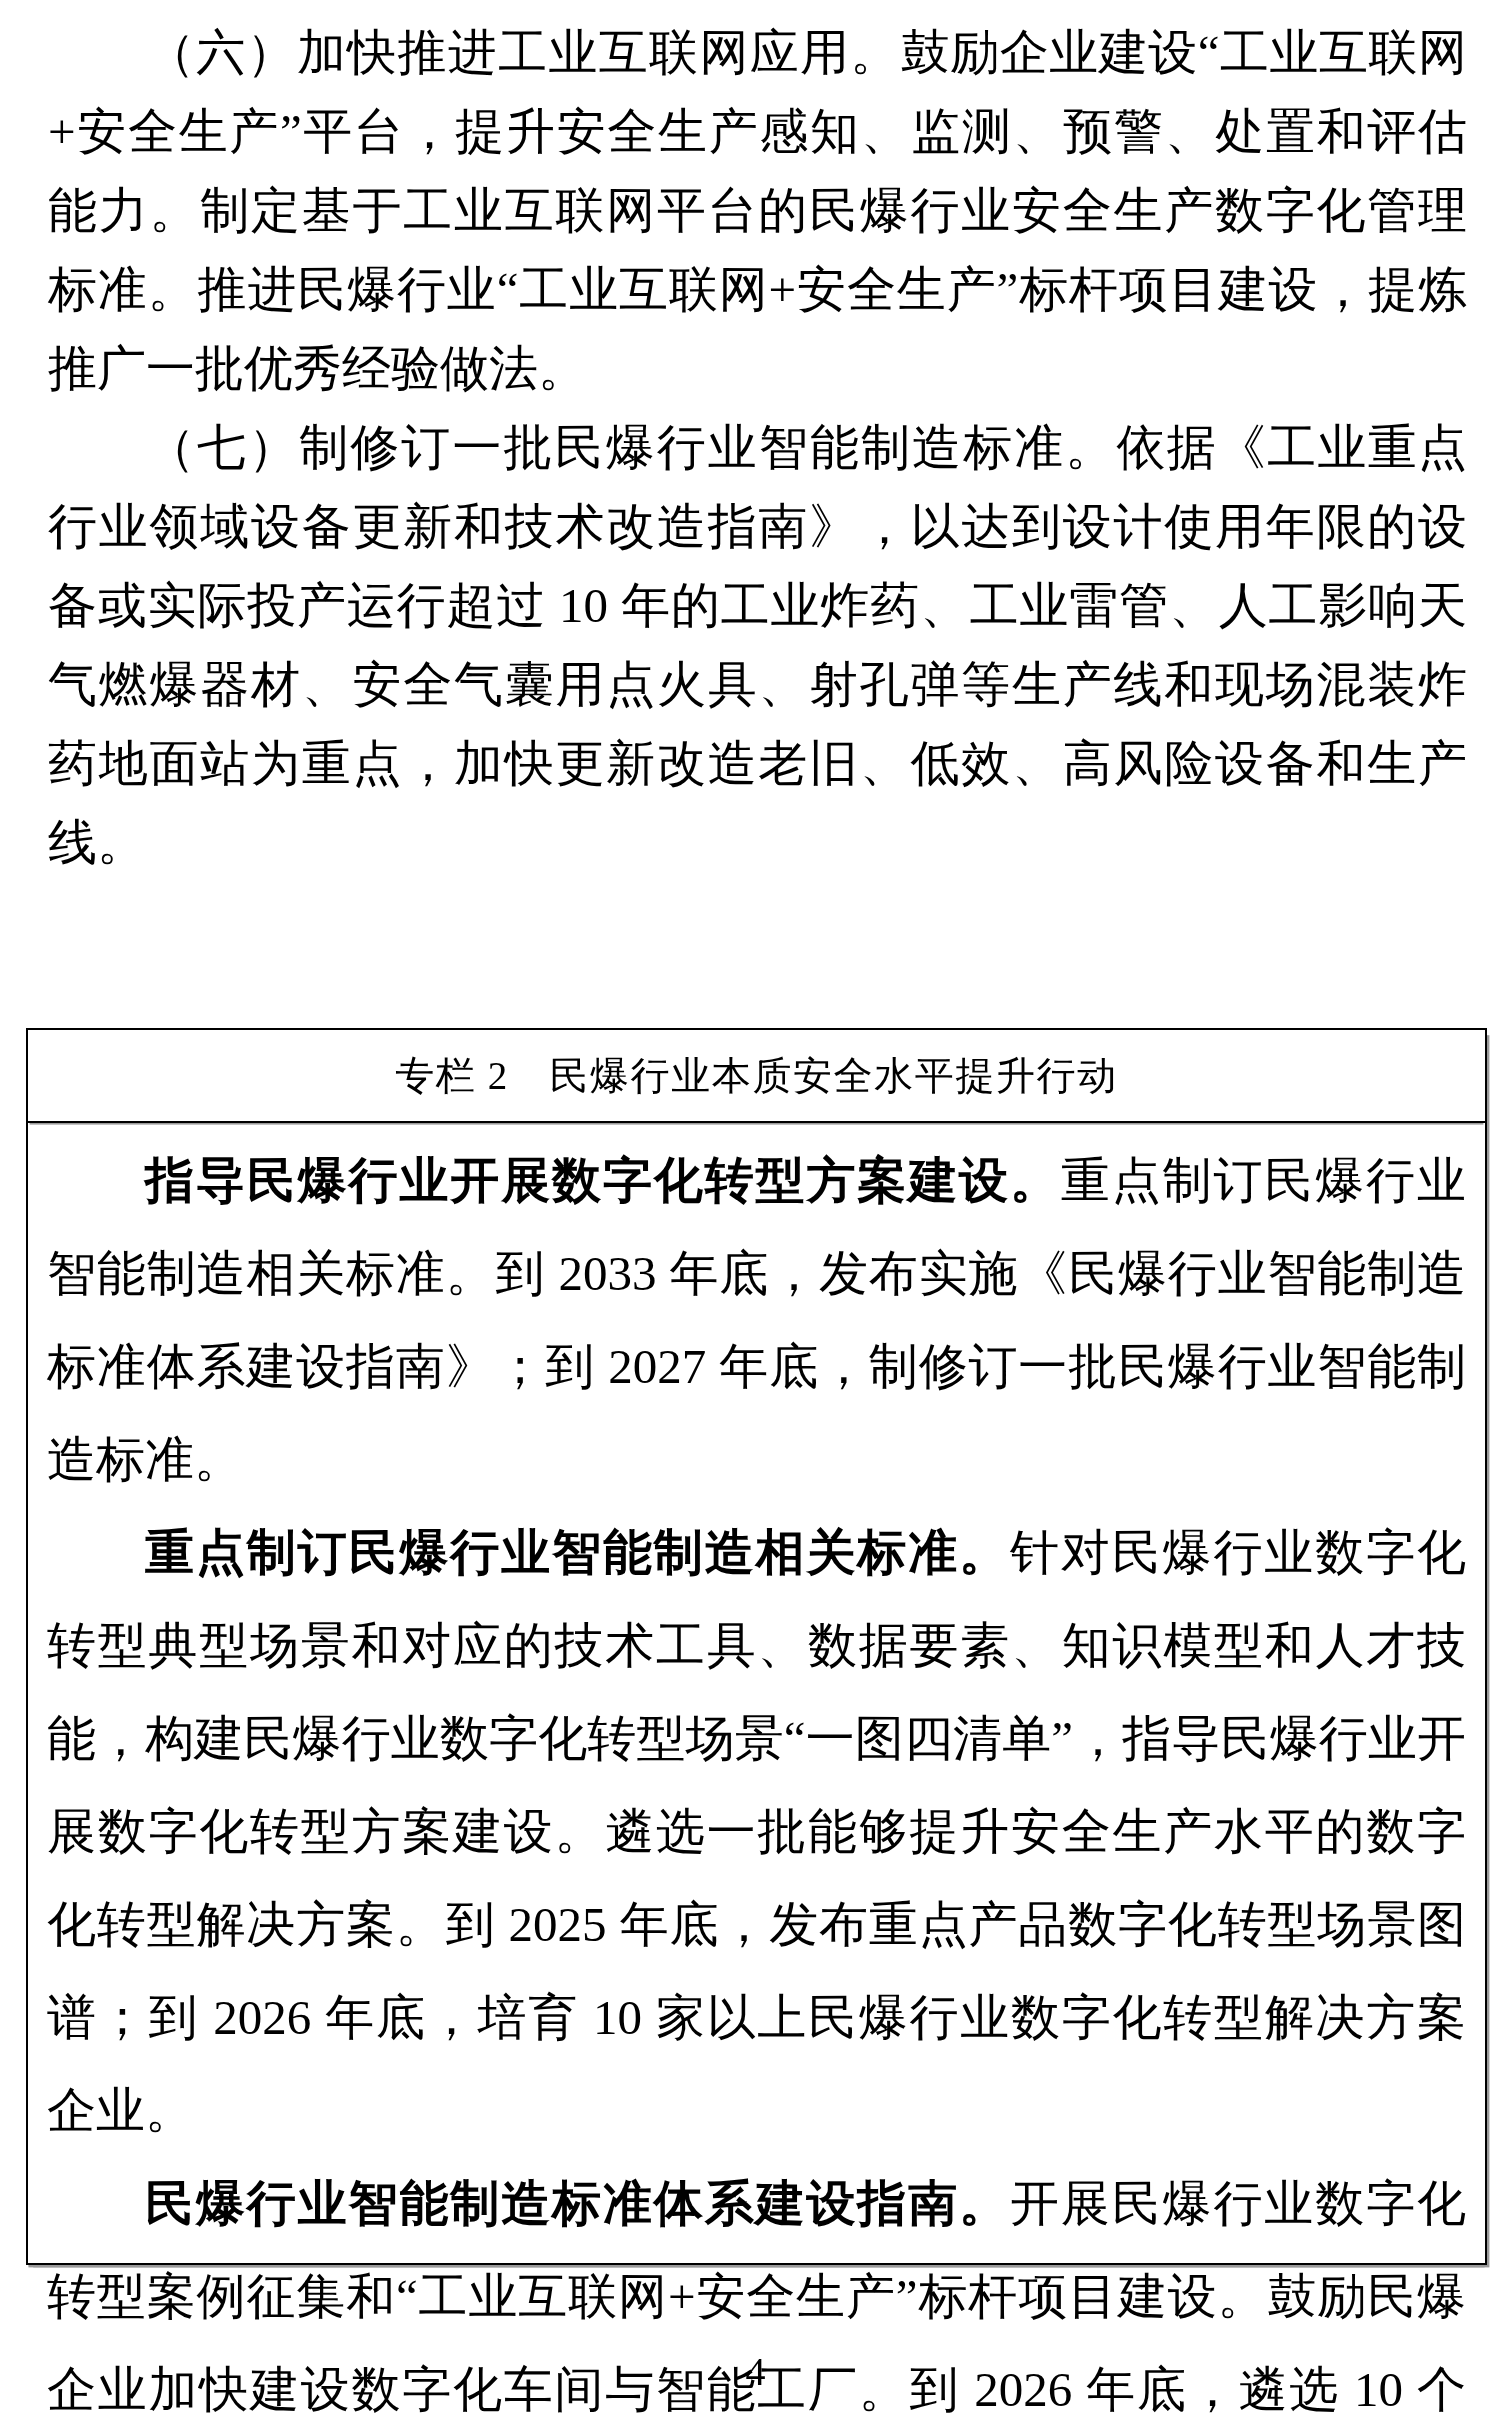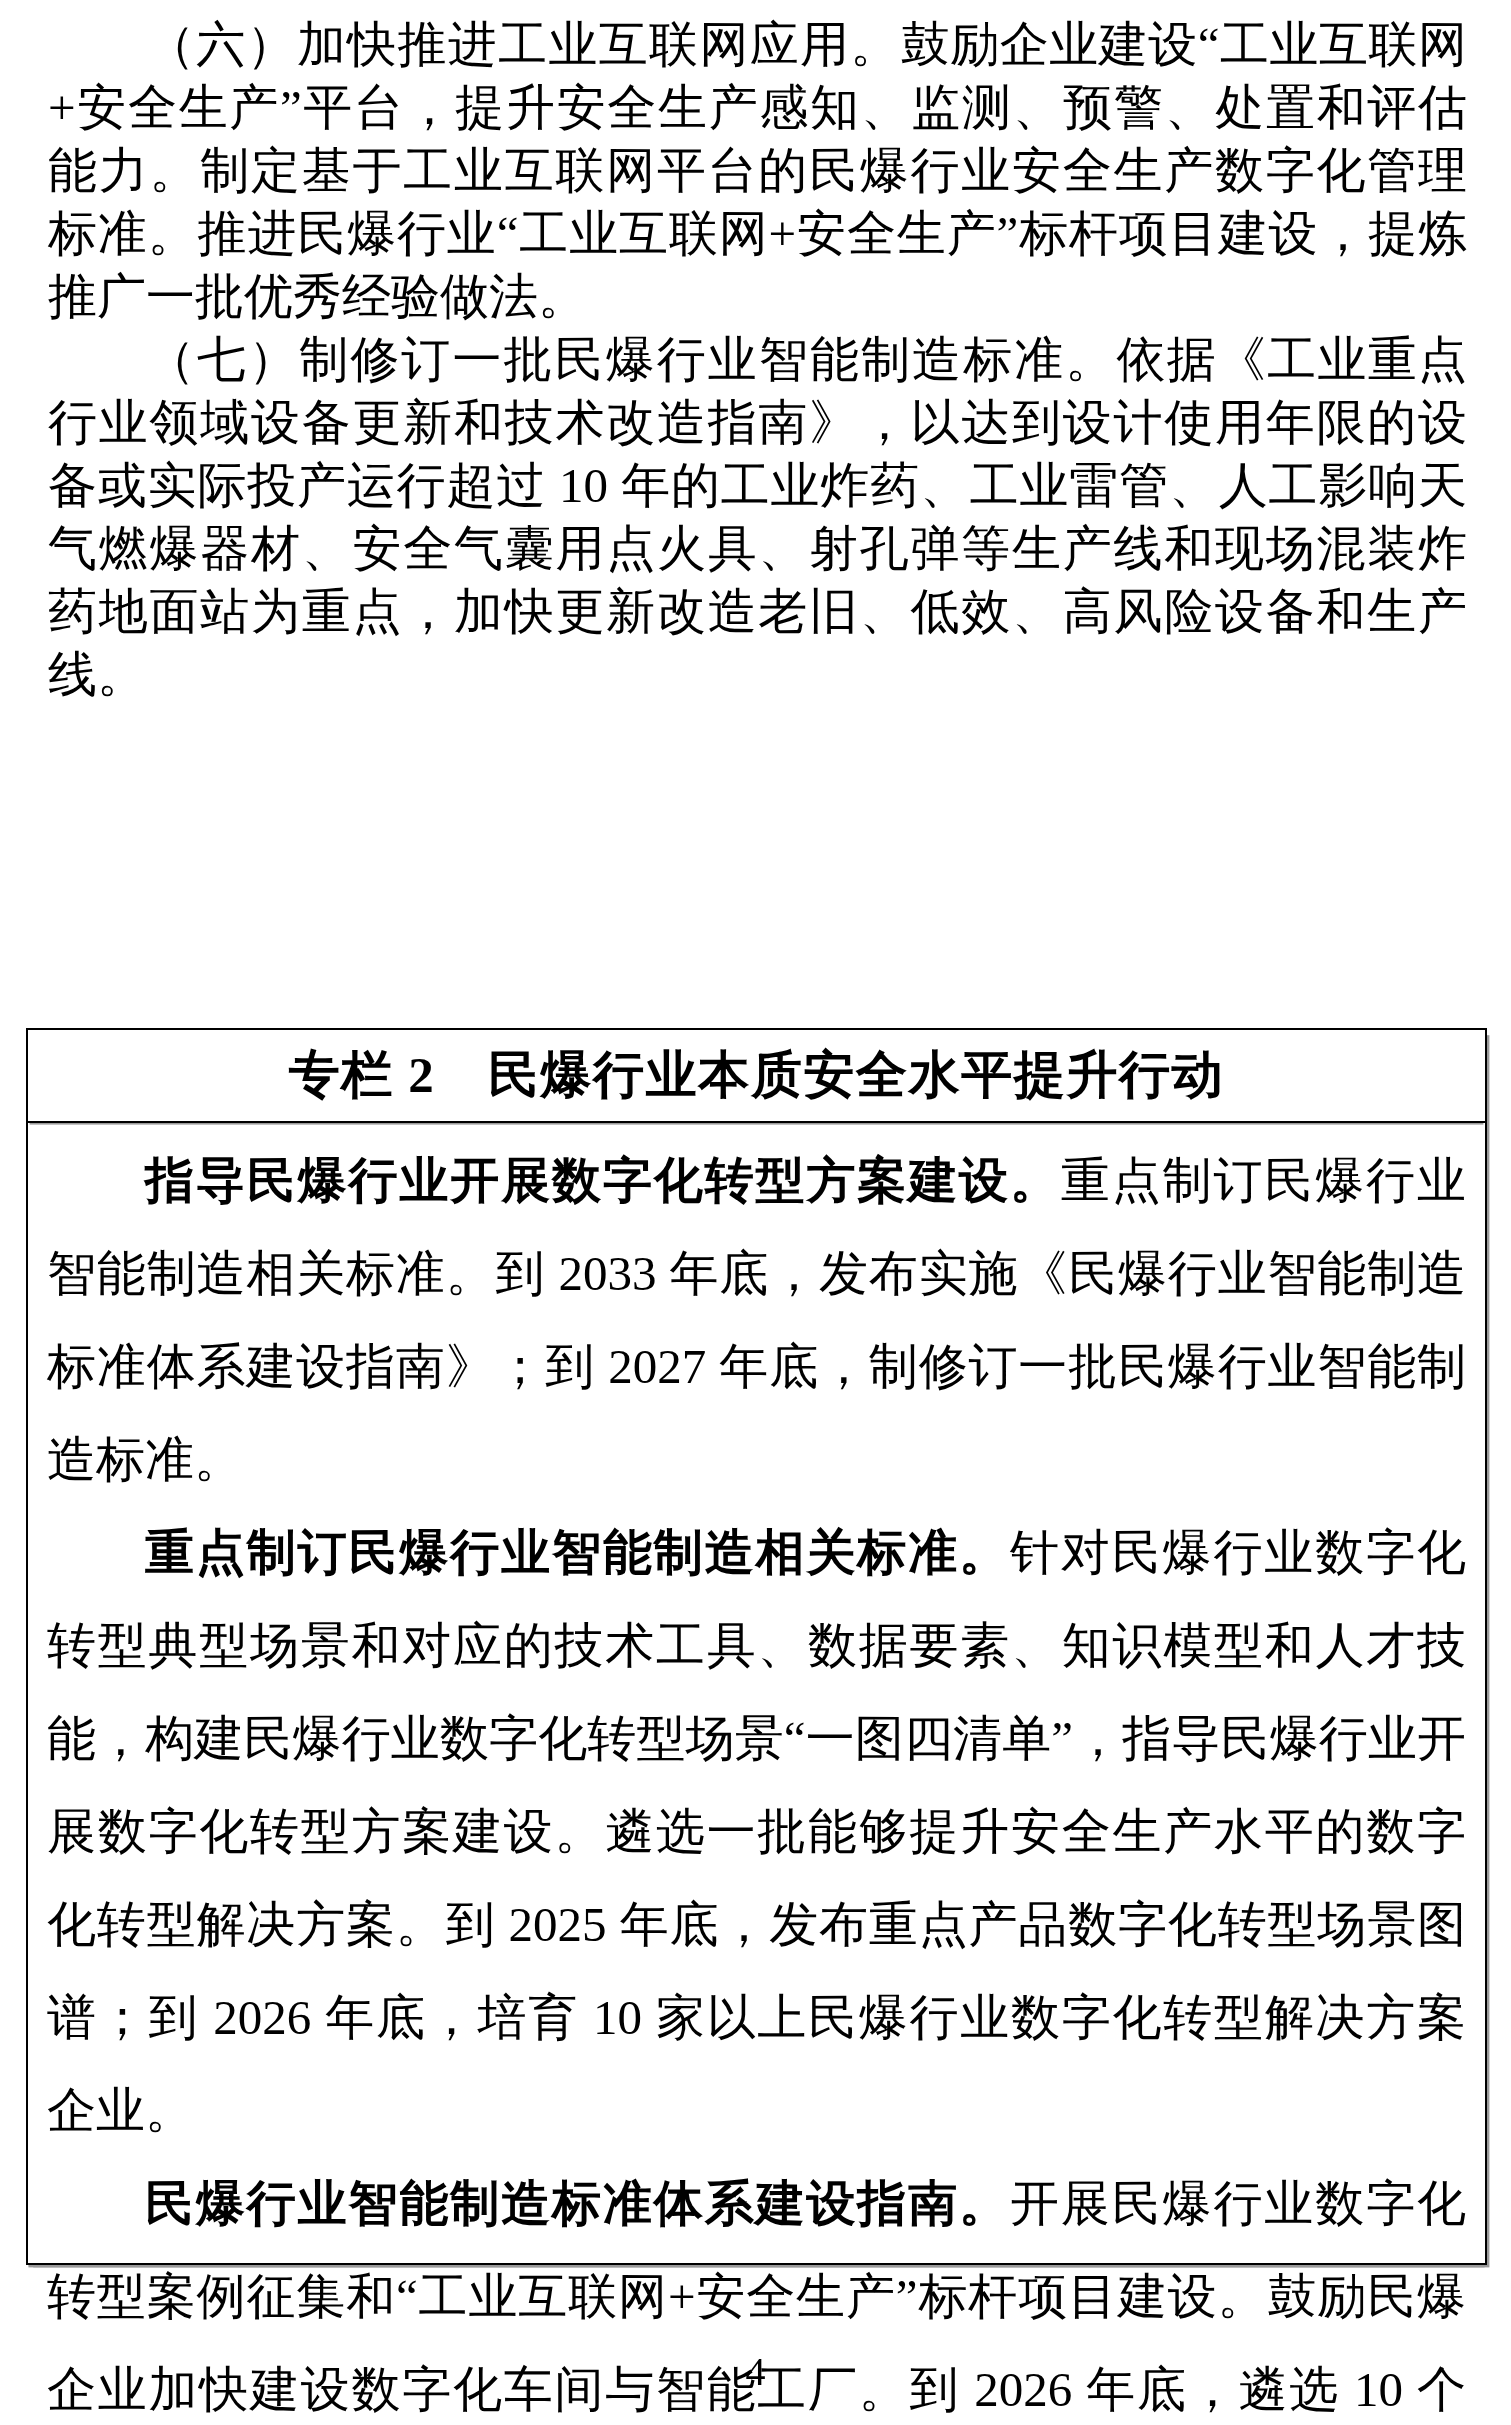--- a/index.html
+++ b/index.html
@@ -18,21 +18,21 @@
   }
   
   .body-text {
     position: absolute;
     top: 0;
     left: 0;
     width: 1511px;
     padding: 12.7px 44px 0 48px;
     box-sizing: border-box;
     font-size: 49px;
-    line-height: 63px;
+    line-height: 79px;
     text-align: justify;
     text-justify: inter-ideograph;
   }
   .para {
     margin: 0;
     text-indent: 2em;
   }
   .para .lead-kaiti {
     font-weight: normal;
     letter-spacing: 0.8px;
@@ -49,22 +49,22 @@
     background: #ffffff;
     box-shadow: 0 4.8px 0 -2.4px #9a9a9a, 4.8px 4.8px 0 -2.4px #9a9a9a;
   }
   .callout-title-row {
     height: 91px;
     border-bottom: 2.4px solid #000000;
     box-shadow: 0 3.2px 0 -1.6px #9a9a9a;
     display: flex;
     align-items: center;
     justify-content: center;
-    font-size: 51px;
-    font-weight: bold;
+    font-size: 39px;
+    font-weight: normal;
     letter-spacing: 1.6px;
   }
   .callout-body {
     padding: 11px 19px 0 19px;
     font-size: 49px;
     line-height: 93px;
     text-align: justify;
     text-justify: inter-ideograph;
   }
   .callout-body .box-para {

